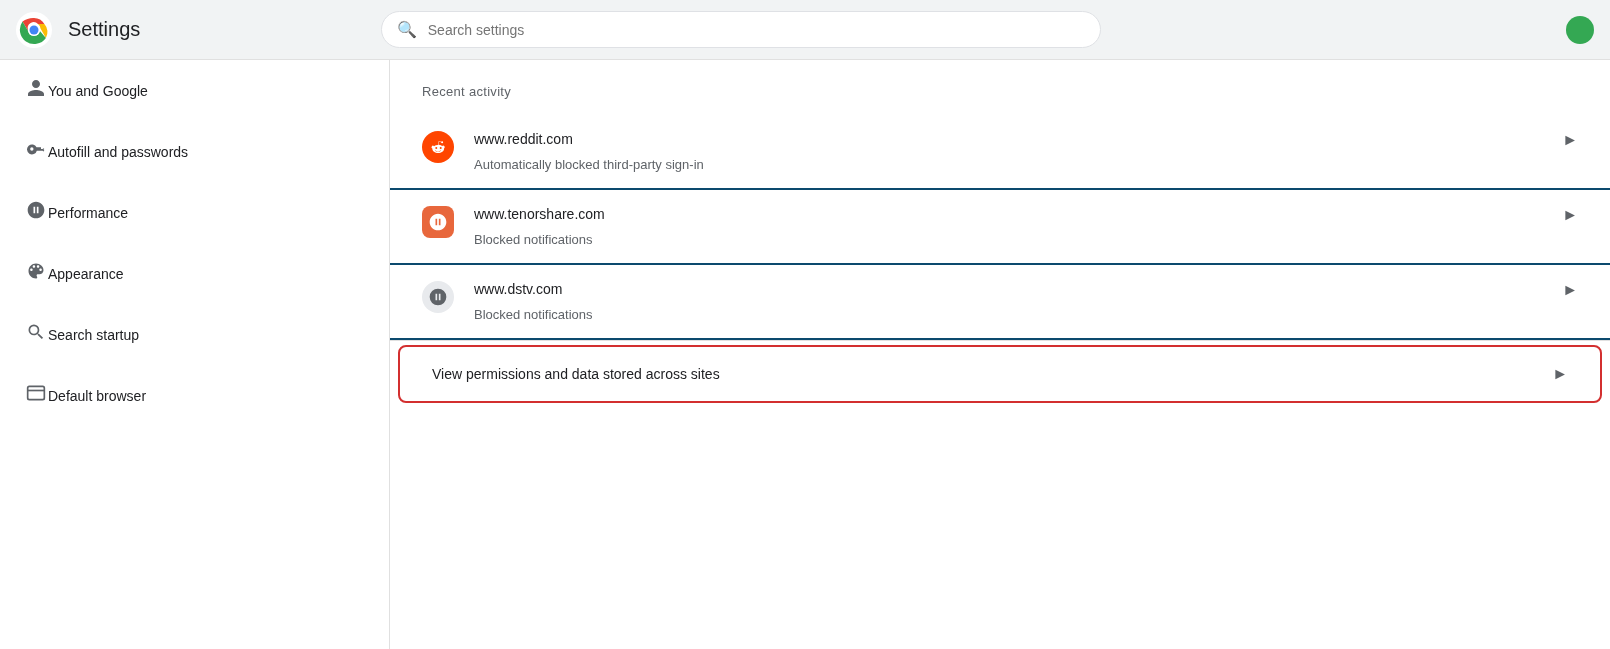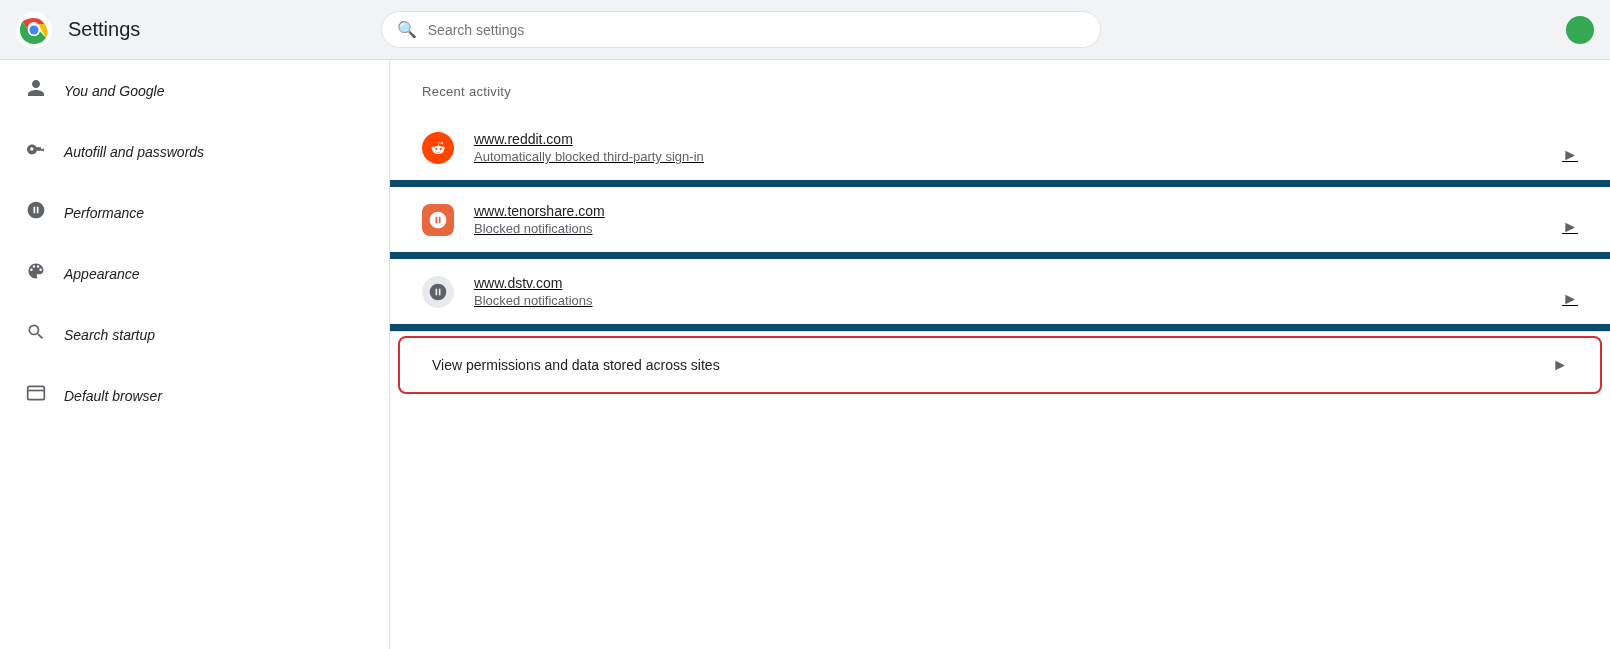--- a/index.html
+++ b/index.html
@@ -47,29 +47,27 @@
       width: 390px;
       background: #fff;
       border-right: 1px solid #e0e0e0;
       overflow-y: auto;
       flex-shrink: 0;
       position: relative;
     }
     .sidebar-item {
       display: flex;
       align-items: center;
-      gap: 16px;
       padding: 18px 24px;
       cursor: pointer;
       font-size: 14px;
       color: #202124;
       border-radius: 0 24px 24px 0;
       margin-right: 12px;
       transition: background 0.1s;
-      font-style: italic;
     }
     .sidebar-item.active {
       background: #e8f0fe;
       color: #1a73e8;
       font-weight: 500;
     }
     .sidebar-item .icon {
       font-size: 20px;
       width: 24px;
       text-align: center;
@@ -94,31 +92,30 @@
     .section-label {
       font-size: 13px;
       font-weight: 500;
       color: #5f6368;
       padding: 24px 32px 16px;
       letter-spacing: 0.3px;
     }
 
     .activity-item {
       display: flex;
-      align-items: flex-end;
+      align-items: flex-start;
       padding: 16px 32px;
-      border-bottom: 7px solid #0c4a6e;
+      border-bottom: 2px solid #0c4a6e;
       cursor: pointer;
       gap: 20px;
-      text-decoration: underline;
     }
 
     .site-info { flex: 1; }
     .site-url { font-size: 14px; font-weight: 500; color: #202124; }
-    .site-action { font-size: 13px; color: #5f6368; margin-top: 2px; }
+    .site-action { font-size: 13px; color: #5f6368; margin-top: 10px; }
 
     .chevron { color: #5f6368; font-size: 16px; }
 
     .divider { height: 1px; background: #e0e0e0; margin: 0 0; }
 
     
     .view-permissions-row {
       display: flex;
       align-items: center;
       padding: 18px 32px;

